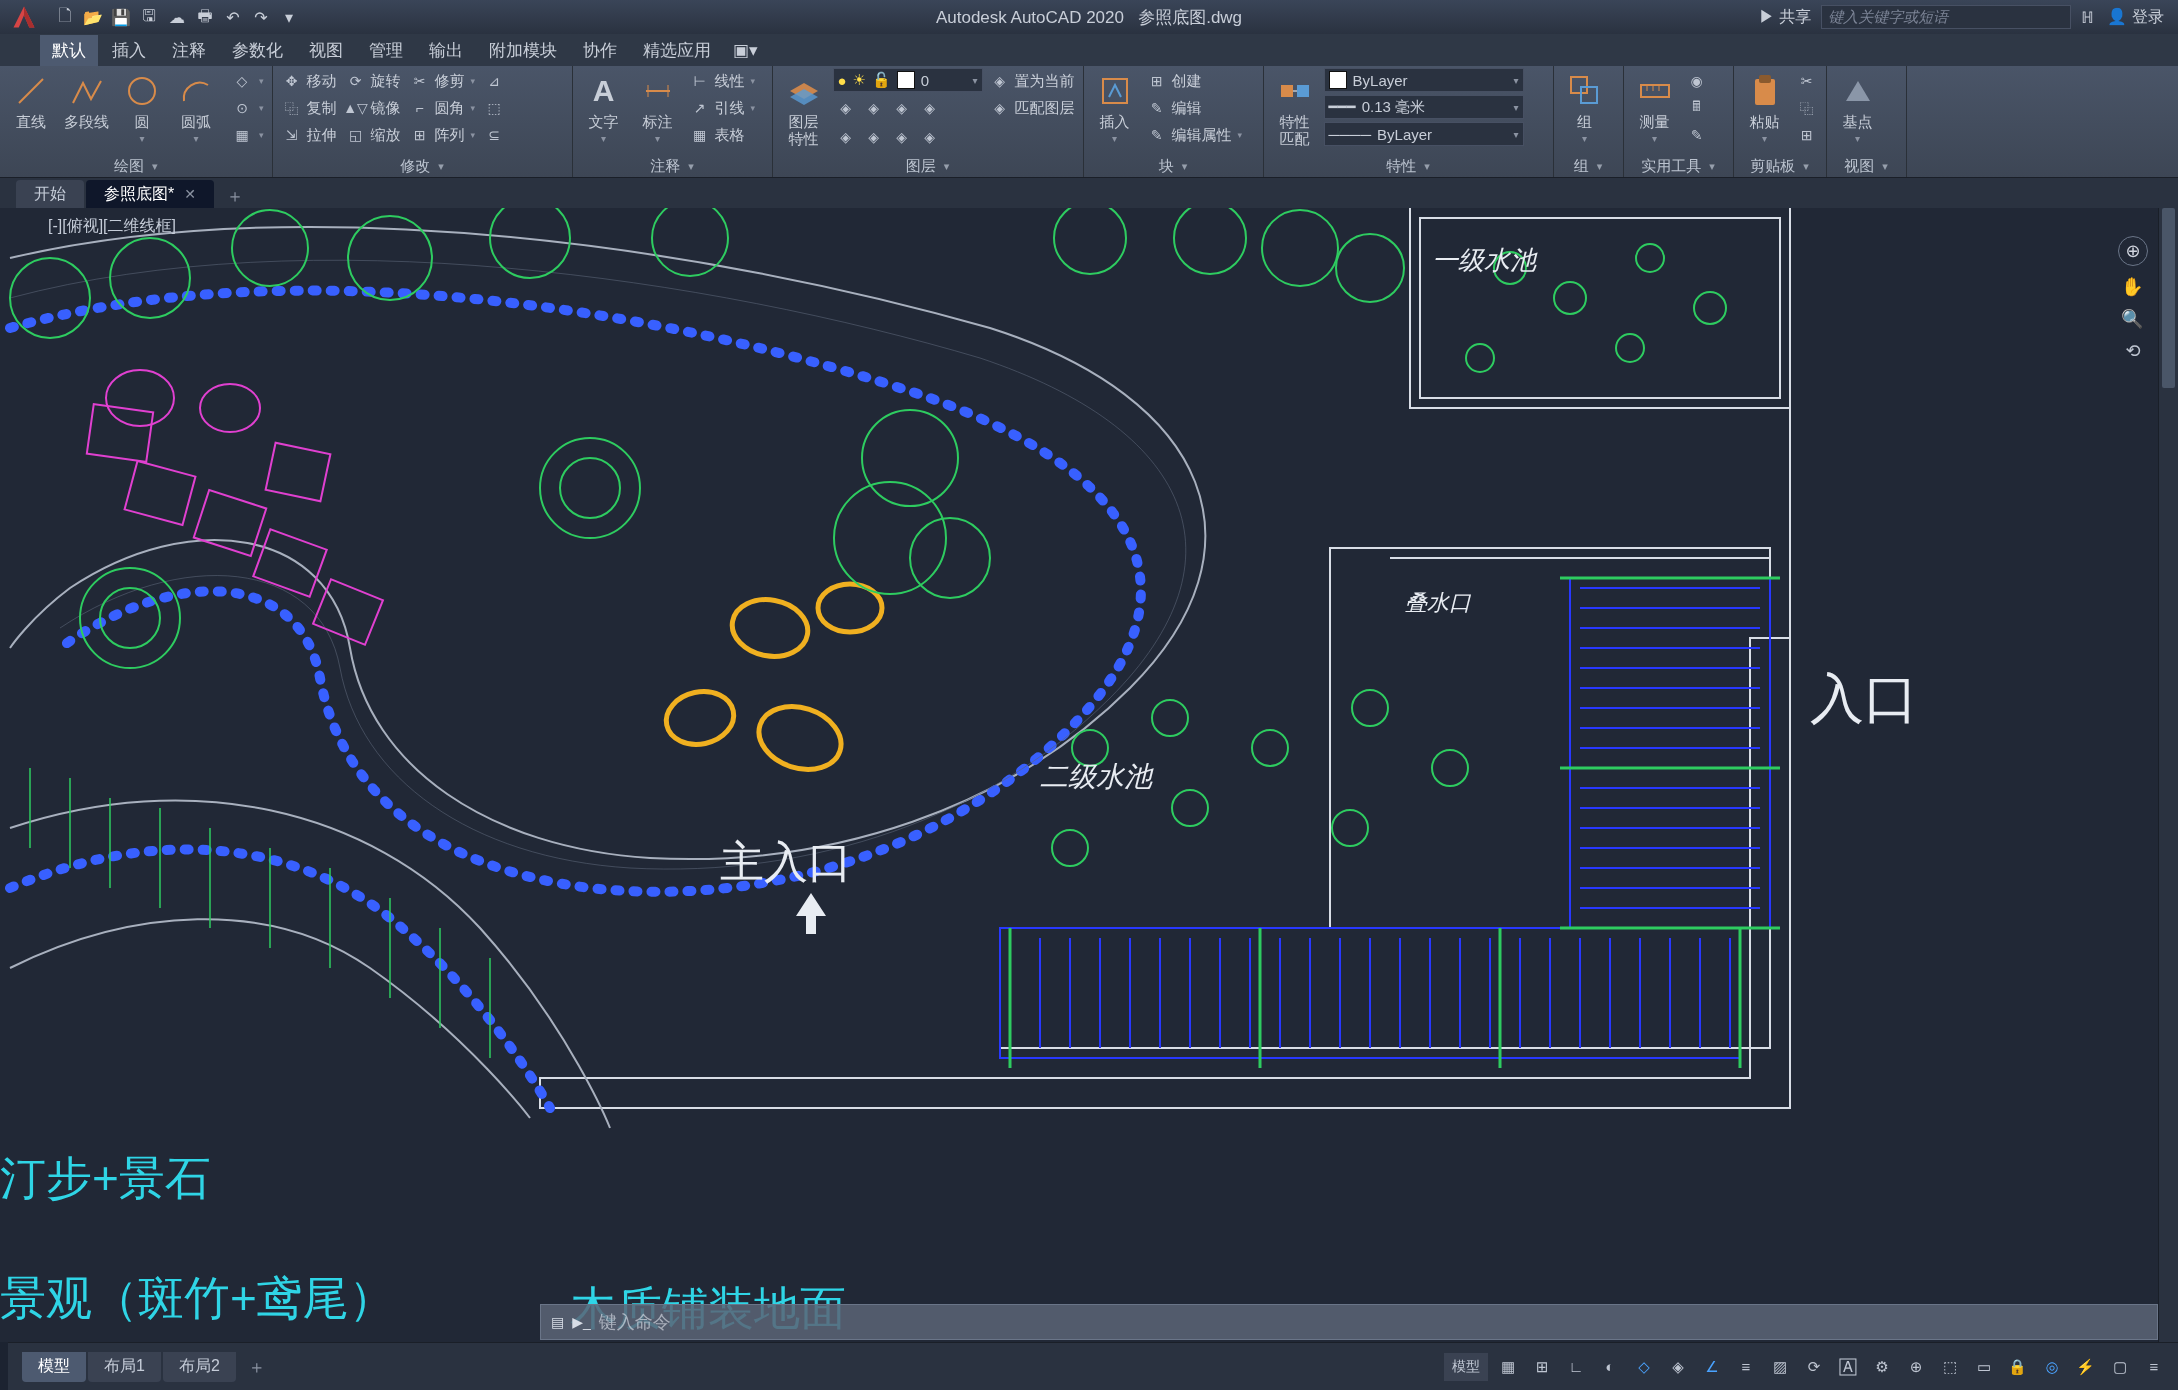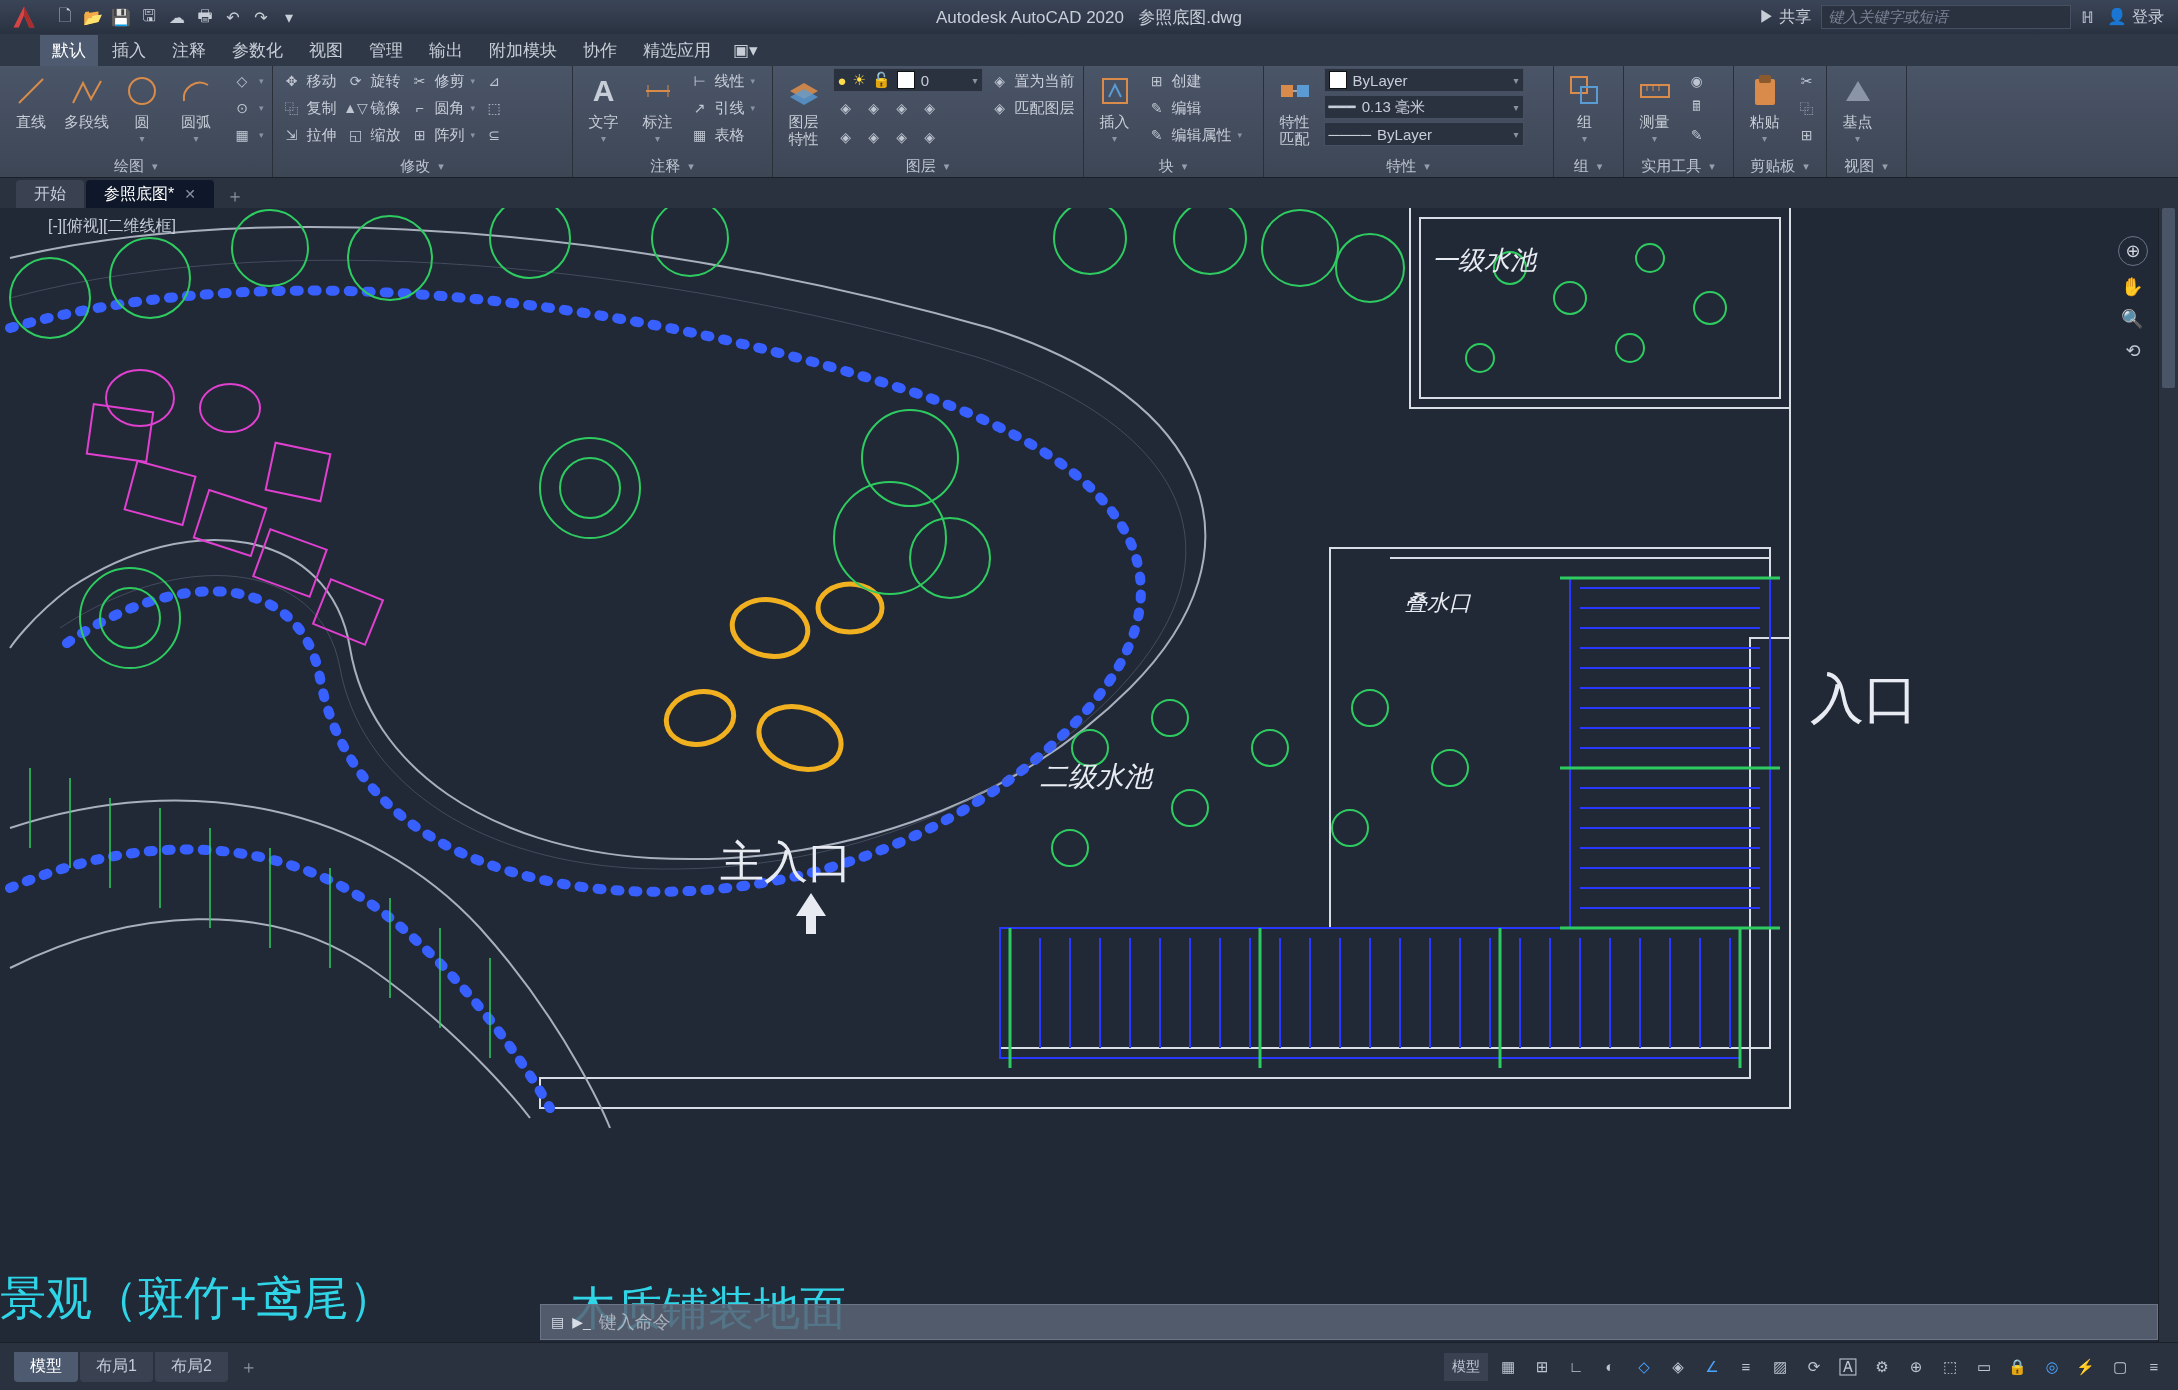--- a/index.html
+++ b/index.html
@@ -60,21 +60,21 @@
 
 
 .scroll-v { position:absolute; right:0; top:208px; bottom:48px; width:20px; background:#2a3240; border-left:1px solid #1a1f28; z-index:100; }
 .scroll-v .thumb { position:absolute; left:3px; right:3px; top:0; height:180px; background:#4a5668; border-radius:2px; }
 
 
 .cmdline { position:absolute; left:540px; right:20px; bottom:50px; height:36px; background:rgba(90,100,118,.85); border:1px solid #6a7588; display:flex; align-items:center; padding:0 10px; gap:8px; color:#d8dde6; font-size:18px; z-index:120; }
 .cmdline .chev { font-size:14px; }
 
 
-.layouttabs { position:absolute; left:0; right:0; bottom:0; height:48px; background:#2a3240; display:flex; align-items:center; padding-left:14px; border-top:1px solid #1a1f28; }
+.layouttabs { position:absolute; left:8px; right:0; bottom:0; height:48px; background:#2a3240; display:flex; align-items:center; padding-left:14px; border-top:1px solid #1a1f28; }
 .ltab { height:30px; padding:0 16px; background:#3a4252; color:#c5ccd8; font-size:16px; display:flex; align-items:center; border-radius:0 0 4px 4px; margin-right:2px; }
 .ltab.active { background:#4d5a70; color:#fff; }
 .layouttabs .plus { color:#8b93a2; font-size:18px; padding:0 10px; }
 .status-right { margin-left:auto; display:flex; align-items:center; gap:6px; padding-right:10px; }
 .status-right .sbtn { width:28px; height:28px; display:flex; align-items:center; justify-content:center; color:#bfc6d2; font-size:15px; }
 .status-right .sbtn.menu { background:#3a4252; padding:0 8px; width:auto; font-size:14px; }
 .status-right .sbtn.blue { color:#4aa3ff; }
 </style>
 </head>
 <body>
@@ -696,20 +696,21 @@
     <g fill="#e8ecf2">
       <path d="M801 685 L786 708 L796 708 L796 726 L806 726 L806 708 L816 708 Z"></path>
     </g>
   </svg>
 
   <div class="dwg-text white" style="left:720px; top:625px; font-size:44px; font-weight:500;">主入口</div>
   <div class="dwg-text white" style="left:1810px; top:455px; font-size:54px;">入口</div>
   <div class="dwg-text white it" style="left:1432px; top:35px; font-size:26px;">一级水池</div>
   <div class="dwg-text white it" style="left:1040px; top:550px; font-size:28px;">二级水池</div>
   <div class="dwg-text white it" style="left:1405px; top:380px; font-size:22px;">叠水口</div>
+  <div class="dwg-text cyan" style="left:0px; top:940px; font-size:46px;">汀步+景石</div>
   <div class="dwg-text cyan" style="left:570px; top:1070px; font-size:46px;">木质铺装地面</div>
   <div class="dwg-text cyan" style="left:0px; top:1060px; font-size:46px;">景观（斑竹+鸢尾）</div>
 
   <div style="position:absolute; right:30px; top:28px; display:flex; flex-direction:column; gap:10px; align-items:center;">
     <div class="hover" style="width:30px;height:30px;border:1px solid #6a7588;border-radius:50%;display:flex;align-items:center;justify-content:center;">⊕</div>
     <div class="hover" style="color:#bfc6d2;">✋</div>
     <div class="hover" style="color:#bfc6d2;">🔍</div>
     <div class="hover" style="color:#bfc6d2;">⟲</div>
   </div>
 </div>

